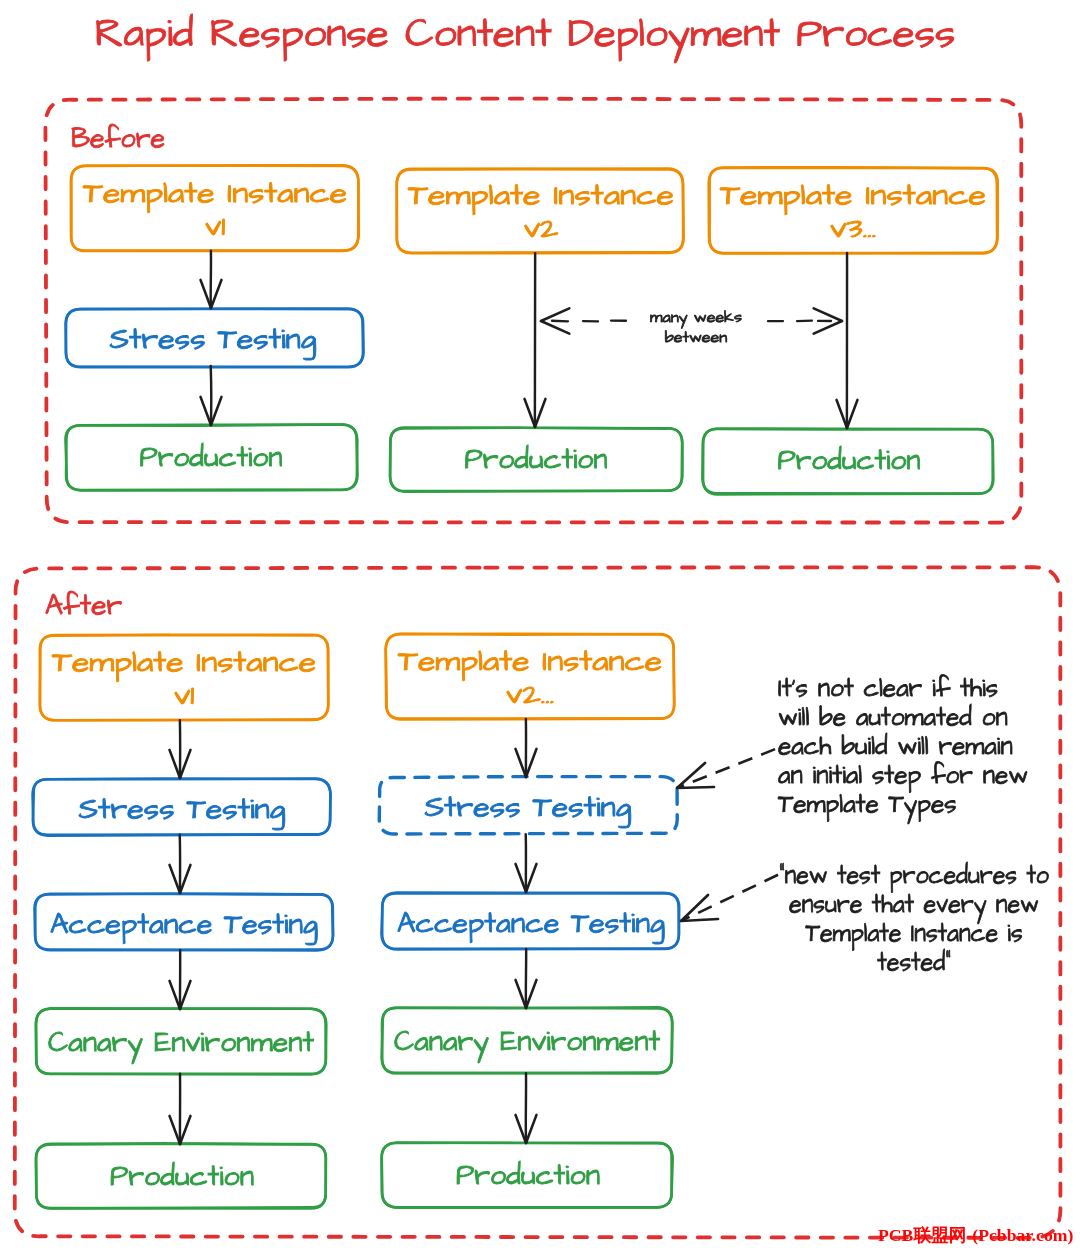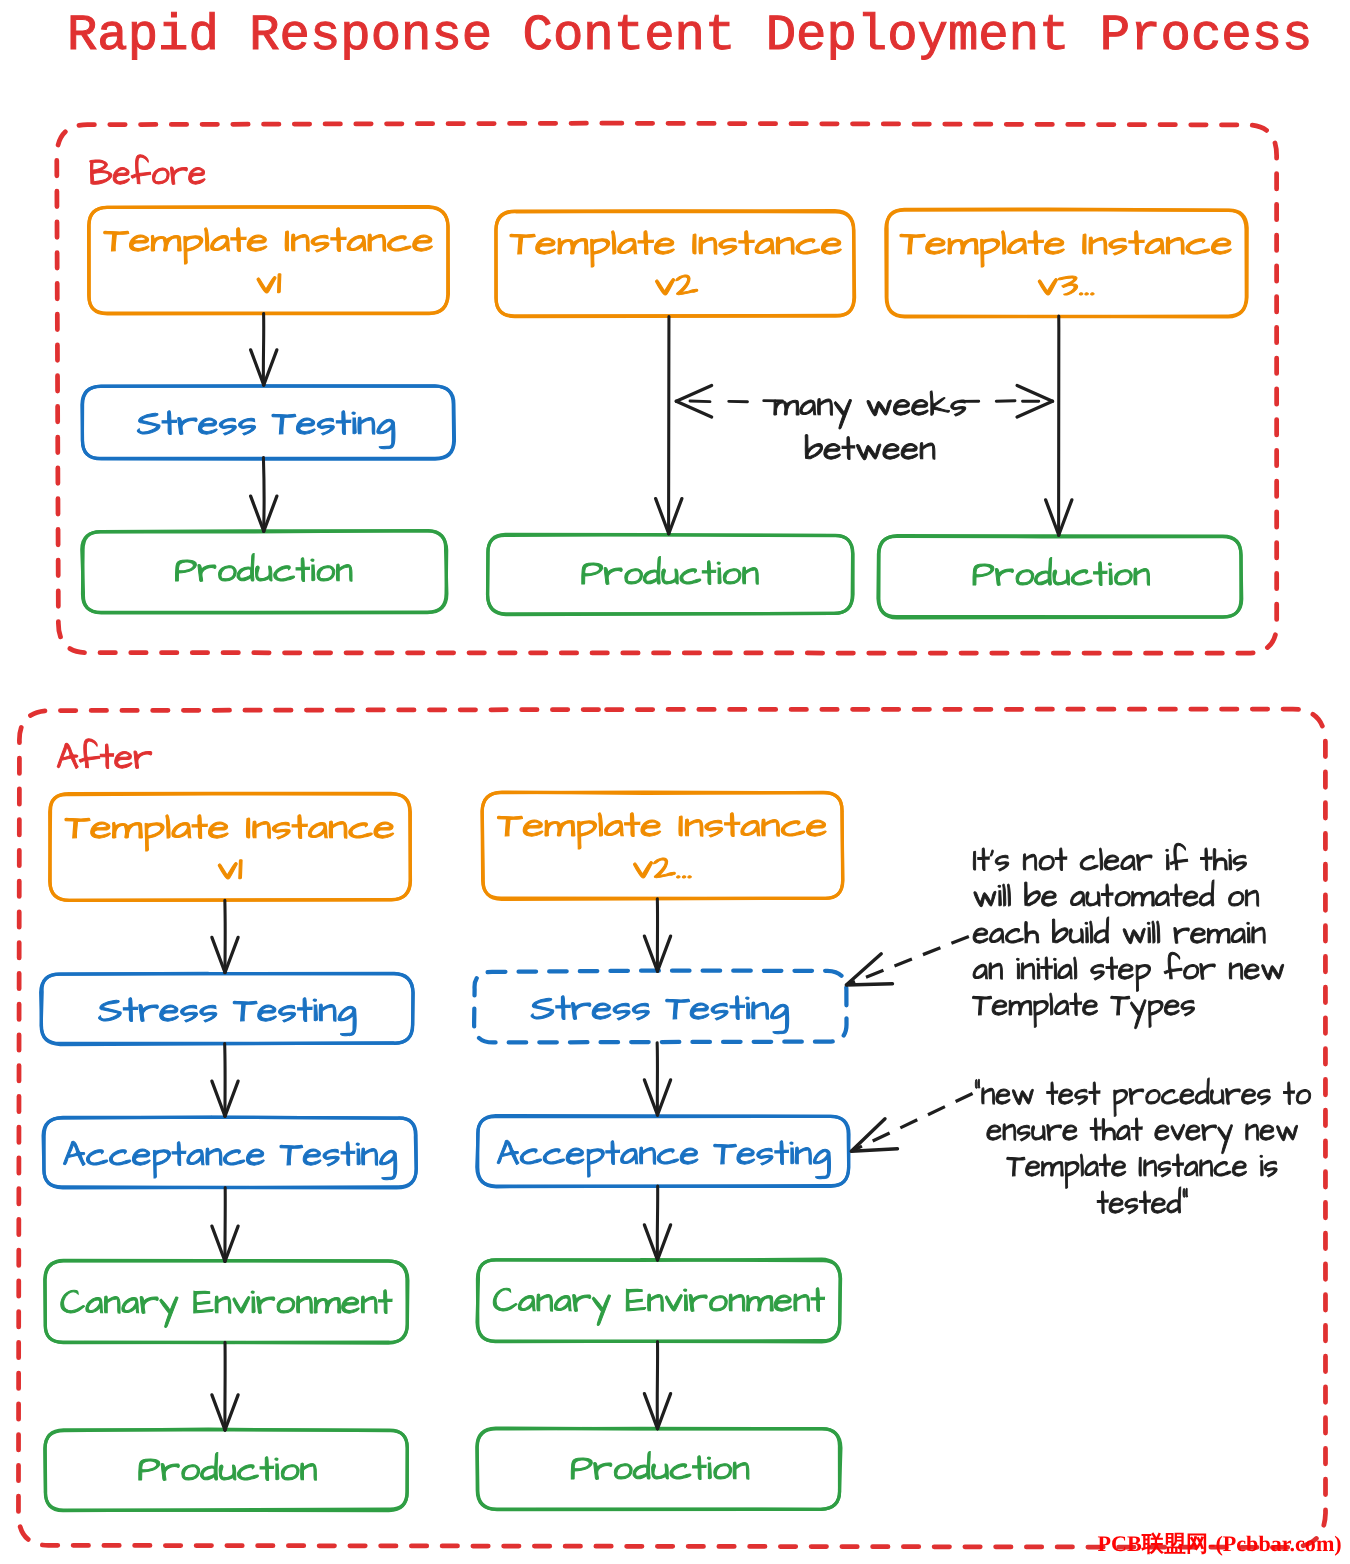--- a/index.html
+++ b/index.html
@@ -4,26 +4,26 @@
 <title>Rapid Response Content Deployment Process</title>
 <style>
   html,body{margin:0;padding:0;background:#ffffff;}
   body{width:1080px;height:1251px;overflow:hidden;position:relative;
        font-family:"Architects Daughter","Liberation Sans",sans-serif;
        -webkit-font-smoothing:antialiased;}
   #stage{position:absolute;left:0;top:0;width:1080px;height:1251px;}
   #gfx{position:absolute;left:0;top:0;width:1080px;height:1251px;}
   .lbl{position:absolute;white-space:pre;line-height:1.33;text-align:center;
        -webkit-text-stroke:0.8px currentColor;transform:translateZ(0);}
-  #page-title{position:absolute;left:0;top:6px;width:1050px;text-align:right;
+  #page-title{position:absolute;left:0;top:6px;width:1050px;text-align:center;
      font-size:40.5px;color:#e03131;letter-spacing:0px;-webkit-text-stroke:0.8px #e03131;
-     transform:translateZ(0);font-family:Liberation Mono, monospace;}
+     transform:translateZ(0);}
   .grp-label{font-size:29px;}
   .node-label{font-size:28px;line-height:33px;}
-  .edge-label{font-size:27px;color:#1e1e1e;line-height:1.28;}
+  .edge-label{font-size:16px;color:#1e1e1e;line-height:1.28;}
   .note{font-size:26.5px;color:#1e1e1e;line-height:29px;}
   #watermark{position:absolute;font-family:Liberation Serif, serif;font-weight:bold;
      font-size:17.7px;color:#fe0404;white-space:pre;transform:translateZ(0);}
 </style>
 </head>
 <body>
 
 <div id="stage">
   <svg id="gfx" viewBox="0 0 1080 1251">
       <g>

